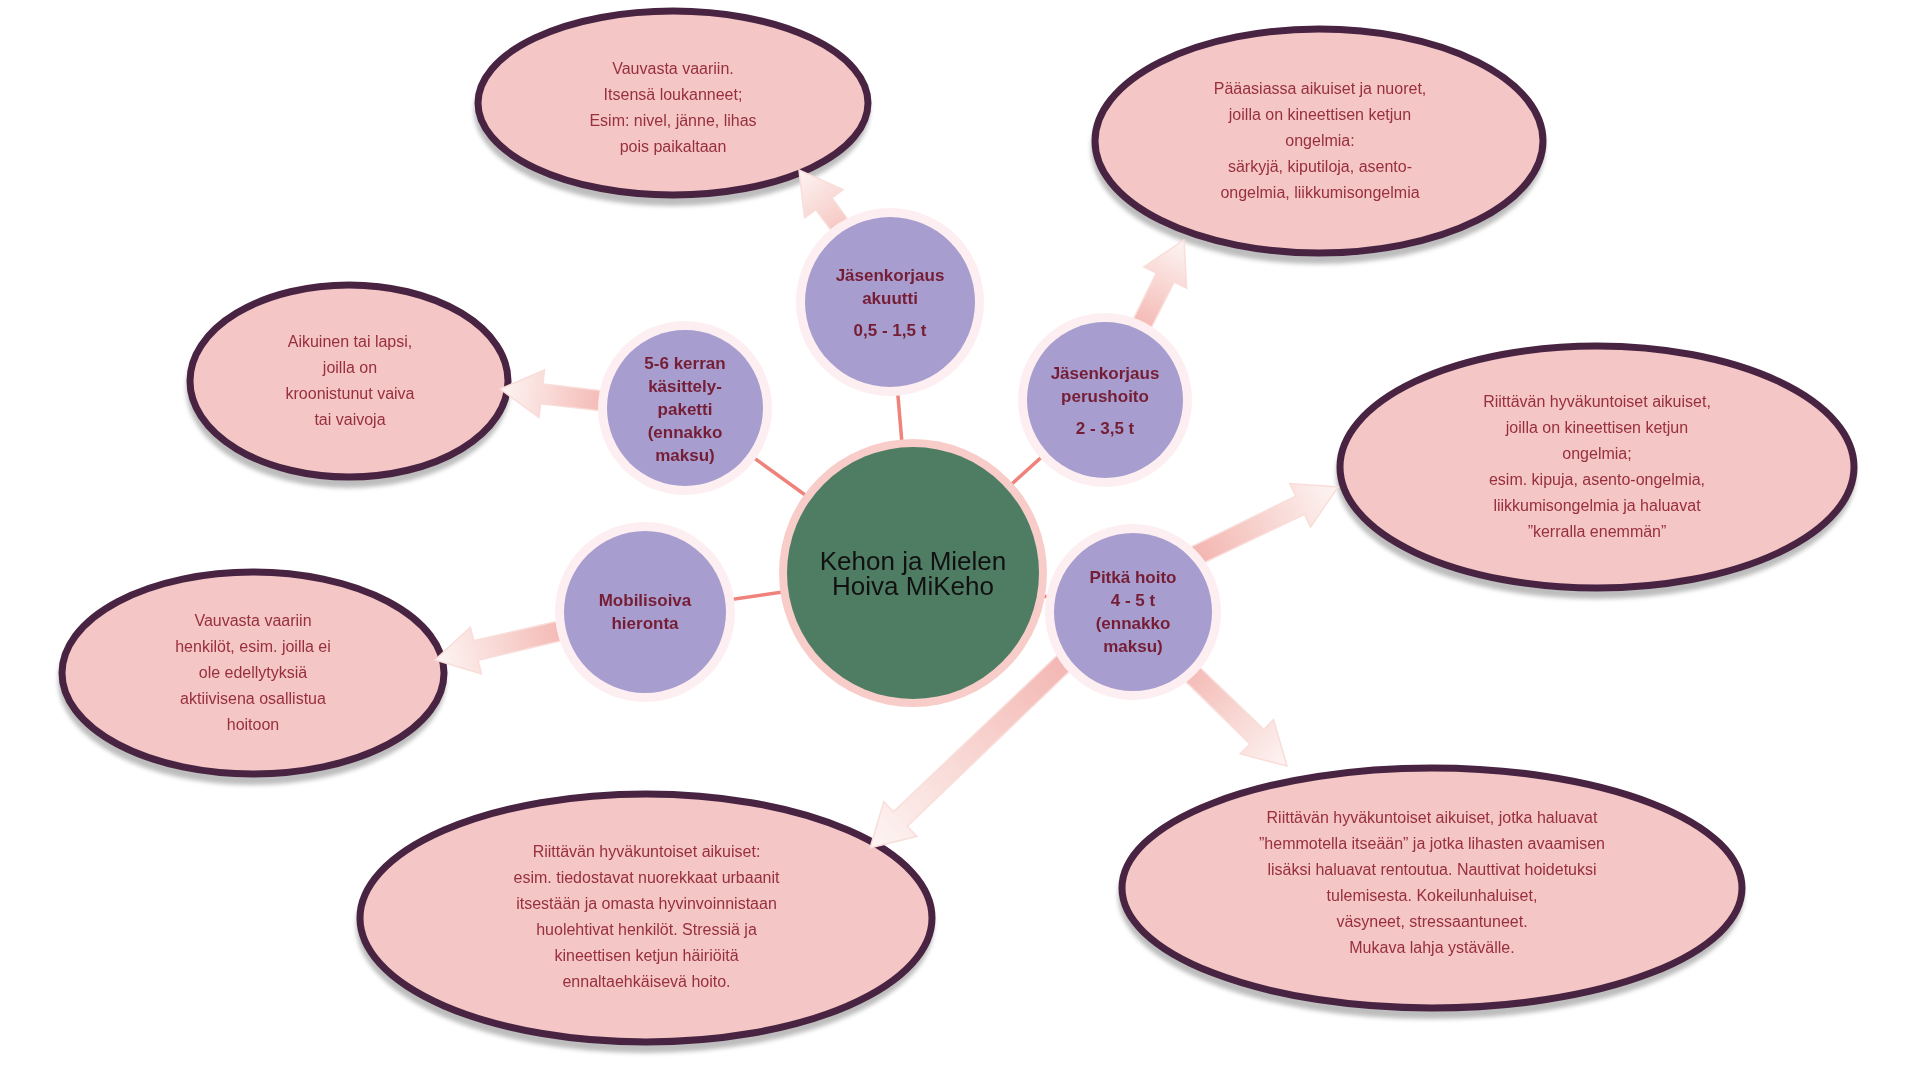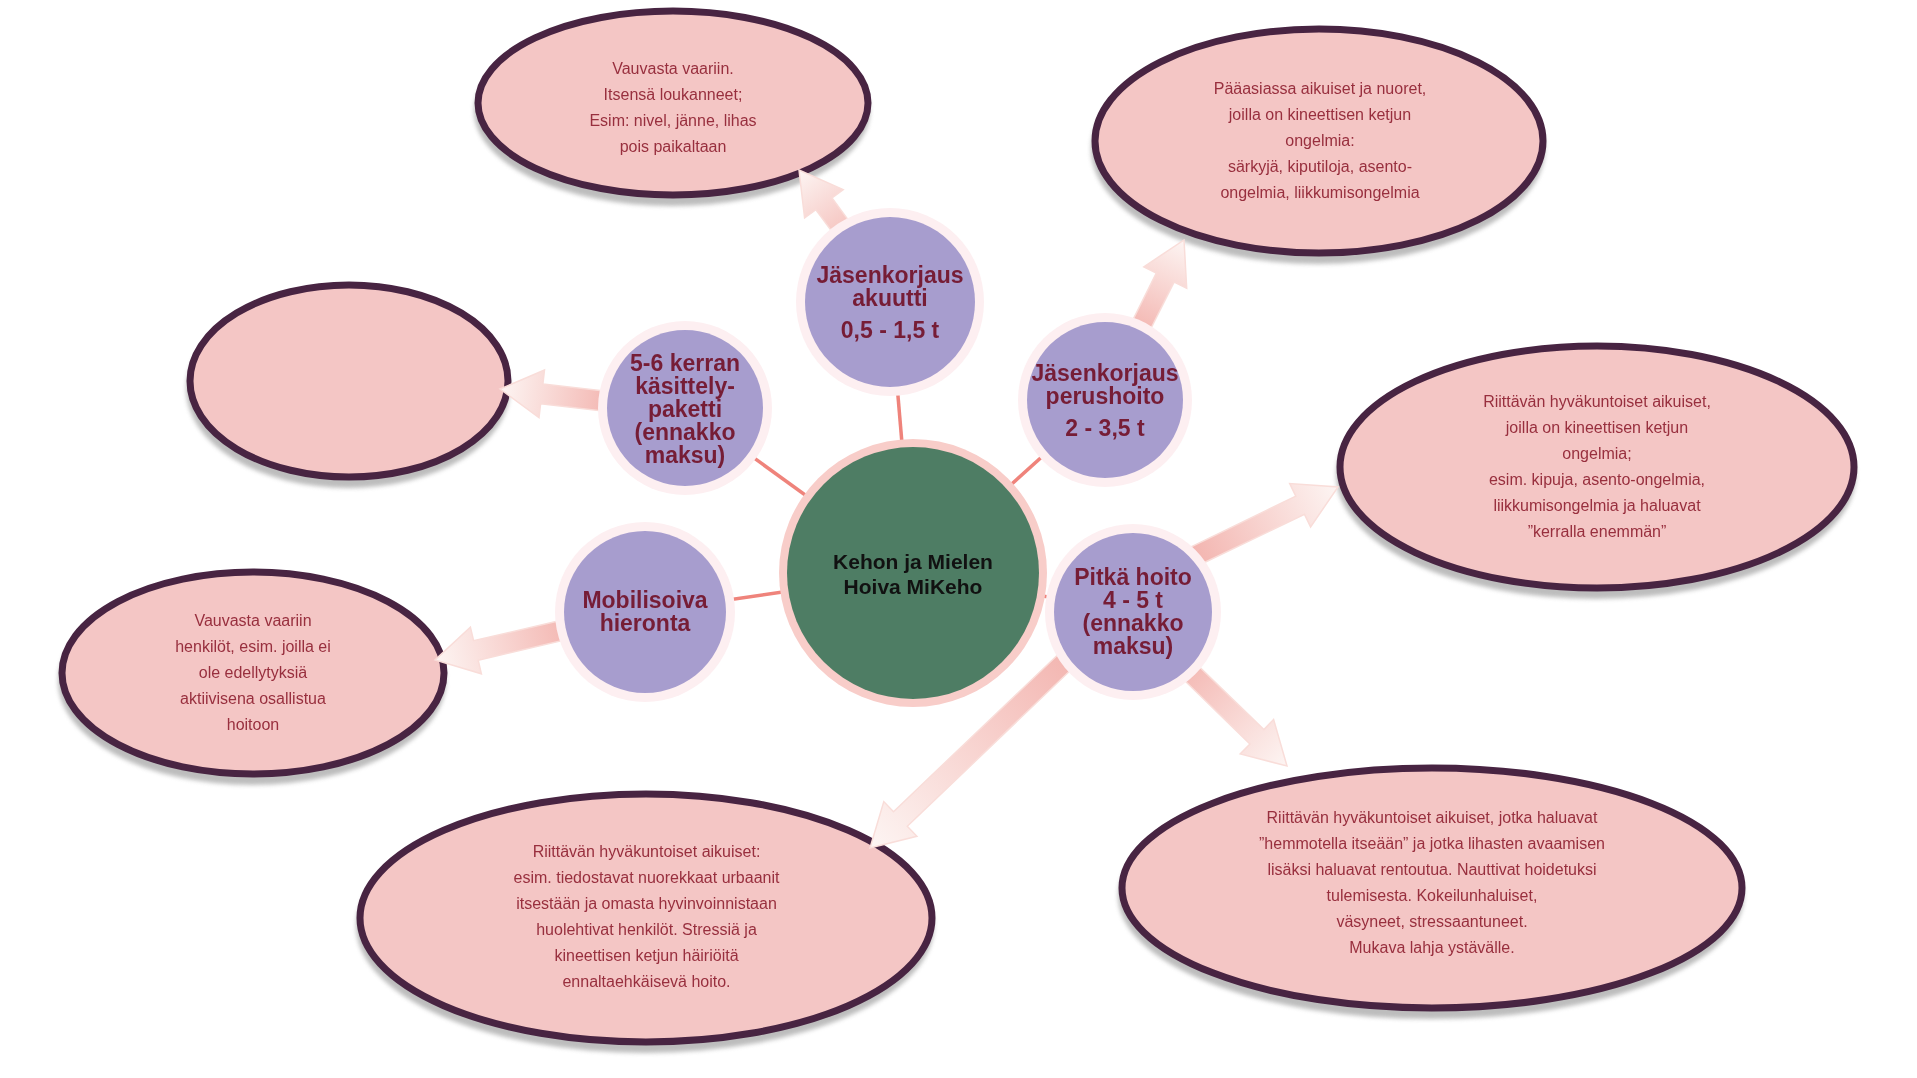--- a/index.html
+++ b/index.html
@@ -30,24 +30,24 @@
   .audience-ellipse{fill:var(--audience-fill);stroke:var(--audience-border);stroke-width:7;}
   .halo{fill:var(--service-halo);}
   .service-circle{fill:var(--service-fill);}
   .center-halo{fill:var(--center-ring);}
   .center-circle{fill:var(--center-fill);}
   .label{
     position:absolute;display:flex;align-items:center;justify-content:center;
     text-align:center;white-space:pre-line;pointer-events:none;
   }
   .audience-label{color:var(--audience-text);font-size:16px;line-height:26px;}
-  .service-label{color:var(--service-text);font-size:23px;font-weight:bold;line-height:23px;flex-direction:column;}
+  .service-label{color:var(--service-text);font-size:17px;font-weight:bold;line-height:23px;flex-direction:column;}
   .service-duration{margin-top:9px;}
   .service-duration:empty{display:none;}
-  .center-label{color:var(--center-text);font-size:21px;font-weight:bold;line-height:25px;flex-direction:row;}
+  .center-label{color:var(--center-text);font-size:26px;font-weight:normal;line-height:25px;flex-direction:row;}
   .center-label .part2{margin-top:15px;}
 </style>
 </head>
 <body>
 
 <div class="canvas">
 
   <svg id="diagram" class="diagram-svg" width="1917" height="1078" viewBox="0 0 1917 1078">
     <defs id="svg-defs">
       <filter id="softblur" x="-30%" y="-30%" width="160%" height="160%">
@@ -189,20 +189,24 @@
 Itsensä loukanneet;
 Esim: nivel, jänne, lihas
 pois paikaltaan</div>
 
   <div class="label audience-label" style="left:1105px;top:55px;width:430px;height:172px;text-align:center;">Pääasiassa aikuiset ja nuoret,
 joilla on kineettisen ketjun
 ongelmia:
 särkyjä, kiputiloja, asento-
 ongelmia, liikkumisongelmia</div>
 
+  <div class="label audience-label" style="left:205px;top:308px;width:290px;height:146px;">Aikuinen tai lapsi,
+joilla on
+kroonistunut vaiva
+tai vaivoja</div>
 
   <div class="label audience-label" style="left:1365px;top:368px;width:464px;height:198px;">Riittävän hyväkuntoiset aikuiset,
 joilla on kineettisen ketjun
 ongelmia;
 esim. kipuja, asento-ongelmia,
 liikkumisongelmia ja haluavat
 ”kerralla enemmän”</div>
 
   <div class="label audience-label" style="left:80px;top:593px;width:346px;height:160px;">Vauvasta vaariin
 henkilöt, esim. joilla ei

